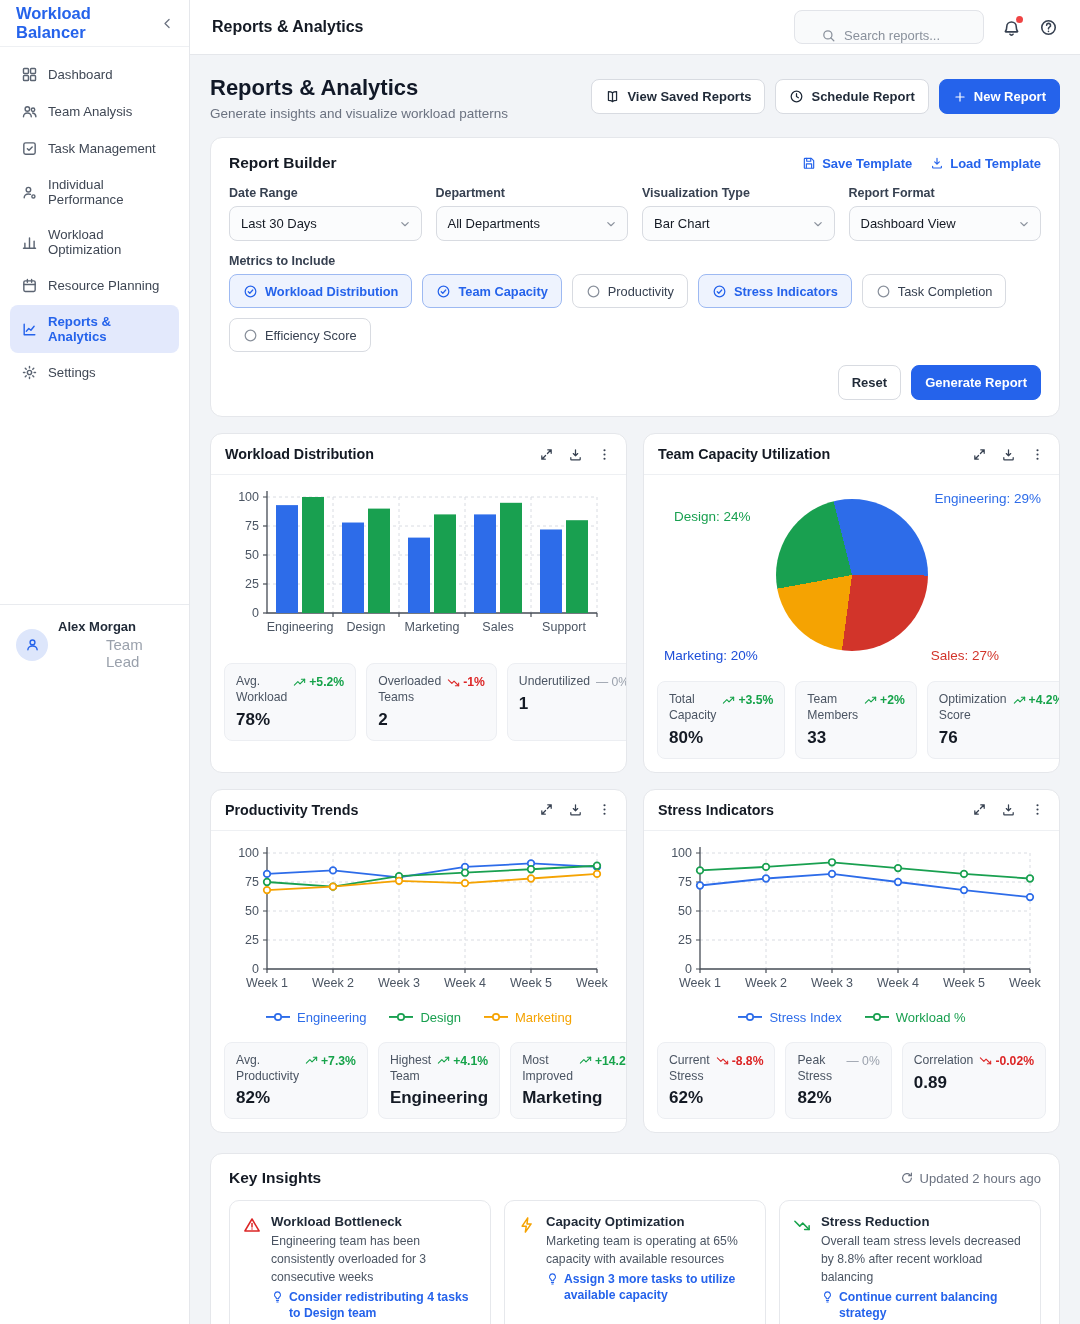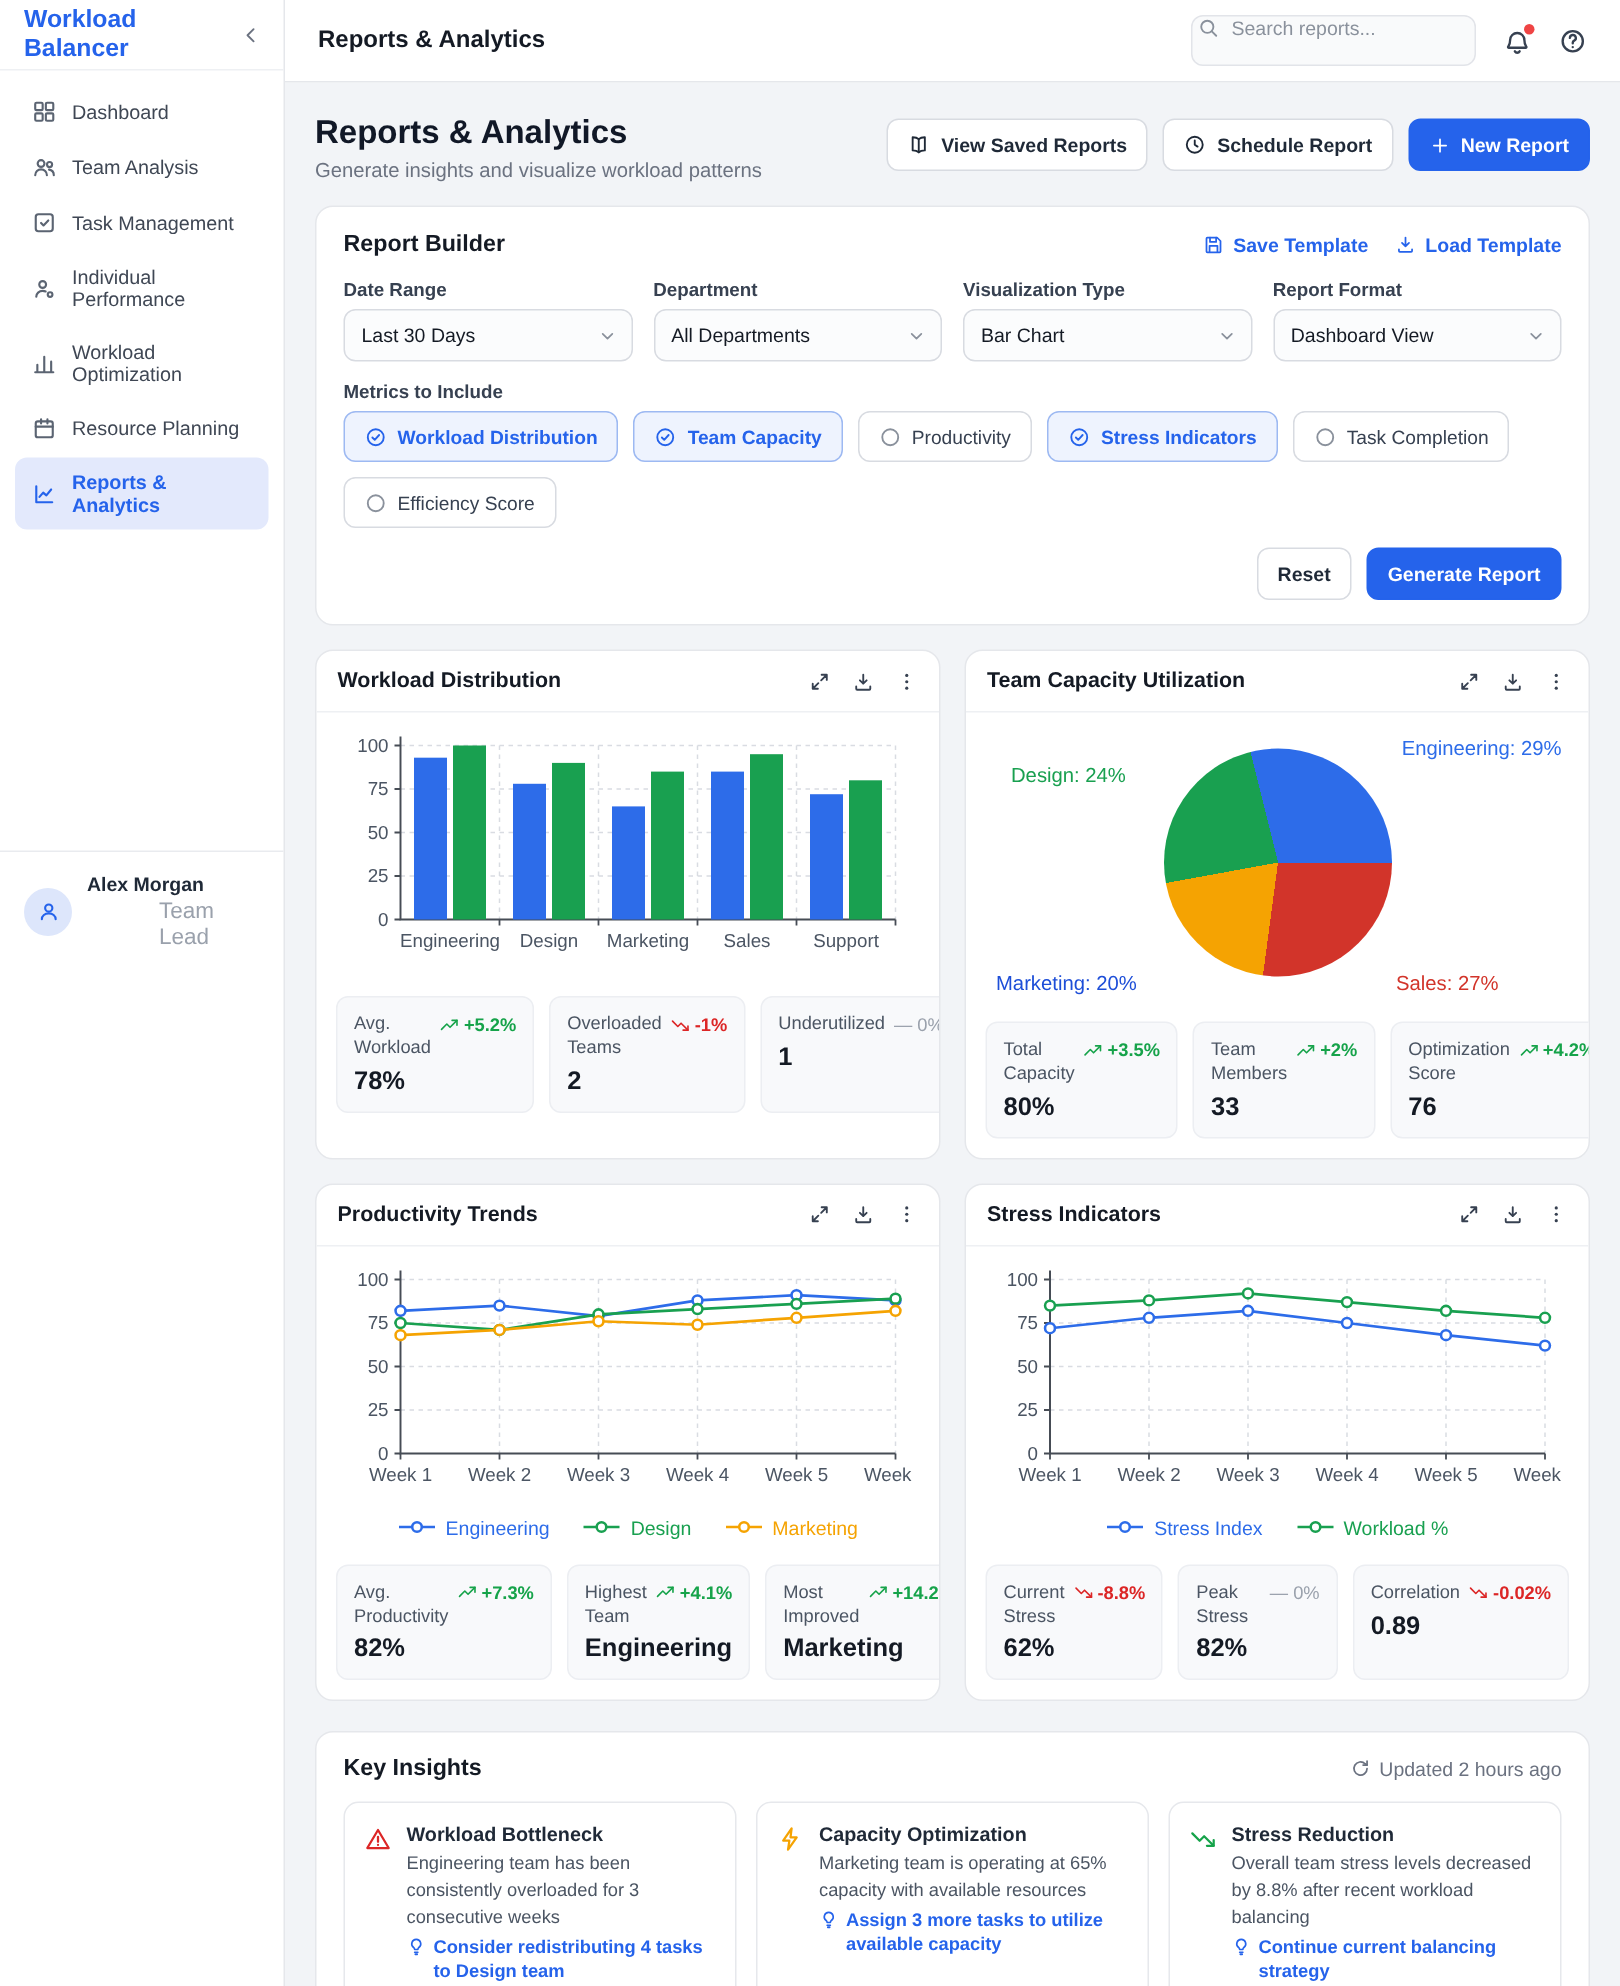--- a/index.html
+++ b/index.html
@@ -19,21 +19,21 @@
   .profile { margin-top:212px; border-top:1px solid #e9ebef; padding:14px 16px; display:flex; align-items:center; gap:10px; }
   .avatar { width:32px; height:32px; border-radius:50%; background:#dde6fb; color:#2563eb; display:flex; align-items:center; justify-content:center; flex:0 0 32px; }
   .profile-name { font-size:13px; font-weight:700; color:#1f2937; }
   .profile-role { font-size:15px; color:#9aa1ac; margin-top:2px;margin-left:48px; }
 
   
   .main { flex:1; display:flex; flex-direction:column; background:#f2f4f7; min-width:0; }
   .topbar { height:55px; background:#fff; border-bottom:1px solid #e5e7eb; display:flex; align-items:center; justify-content:space-between; padding:0 22px; }
   .topbar-title { font-size:16px; font-weight:700; }
   .topbar-right { display:flex; align-items:center; gap:18px; }
-  .searchbox { display:flex; align-items:flex-start; gap:8px; width:190px; height:34px; background:#f9fafb; border:1px solid #e2e4e9; border-radius:8px; padding:0 3px; color:#8a919c; }
+  .searchbox { display:flex; align-items:flex-end; gap:8px; width:190px; height:34px; background:#f9fafb; border:1px solid #e2e4e9; border-radius:8px; padding:0 26px; color:#8a919c; }
   .searchbox input { border:none; outline:none; background:transparent; font-family:inherit; font-size:13px; width:100%; color:#374151; }
   .searchbox input::placeholder { color:#8a919c; }
   .iconbtn { position:relative; background:none; border:none; color:#374151; cursor:pointer; display:flex; }
   .bell-dot { position:absolute; top:-2px; right:-2px; width:7px; height:7px; border-radius:50%; background:#ef4444; }
 
   .content { padding:20px 20px 0; }
   .page-head { display:flex; justify-content:space-between; align-items:flex-start; margin-bottom:16px; }
   .page-title { font-size:22px; font-weight:700; color:#111827; }
   .page-sub { font-size:13.5px; color:#6b7280; margin-top:5px; }
   .page-actions { display:flex; gap:10px; margin-top:4px; }
@@ -178,20 +178,29 @@
           <span>Resource Planning</span>
         </div>
         <div class="nav-item active">
           <span class="icn">
             <svg viewBox="0 0 24 24" width="17" height="17" fill="none" stroke="currentColor" stroke-width="2" stroke-linecap="round" stroke-linejoin="round">
               <path d="M4.5 4.5v15h15"></path>
               <path d="M7.5 14.5l3.5-4 3 2.5 4.5-5.5"></path>
             </svg>
           </span>
           <span>Reports &amp; Analytics</span>
+        </div>
+        <div class="nav-item">
+          <span class="icn">
+            <svg viewBox="0 0 24 24" width="17" height="17" fill="none" stroke="currentColor" stroke-width="2" stroke-linecap="round" stroke-linejoin="round">
+              <circle cx="12" cy="12" r="3"></circle>
+              <path d="M12 3.5v2M12 18.5v2M3.5 12h2M18.5 12h2M6 6l1.4 1.4M16.6 16.6L18 18M18 6l-1.4 1.4M7.4 16.6L6 18"></path>
+            </svg>
+          </span>
+          <span>Settings</span>
         </div>
       </nav>
     <div class="profile">
       <span class="avatar" id="avatar-icon">
           <svg viewBox="0 0 24 24" width="17" height="17" fill="none" stroke="currentColor" stroke-width="2" stroke-linecap="round" stroke-linejoin="round">
             <circle cx="12" cy="9" r="3.4"></circle>
             <path d="M5.5 19.5c0-3.2 2.9-5.5 6.5-5.5s6.5 2.3 6.5 5.5"></path>
           </svg>
         </span>
       <span>

